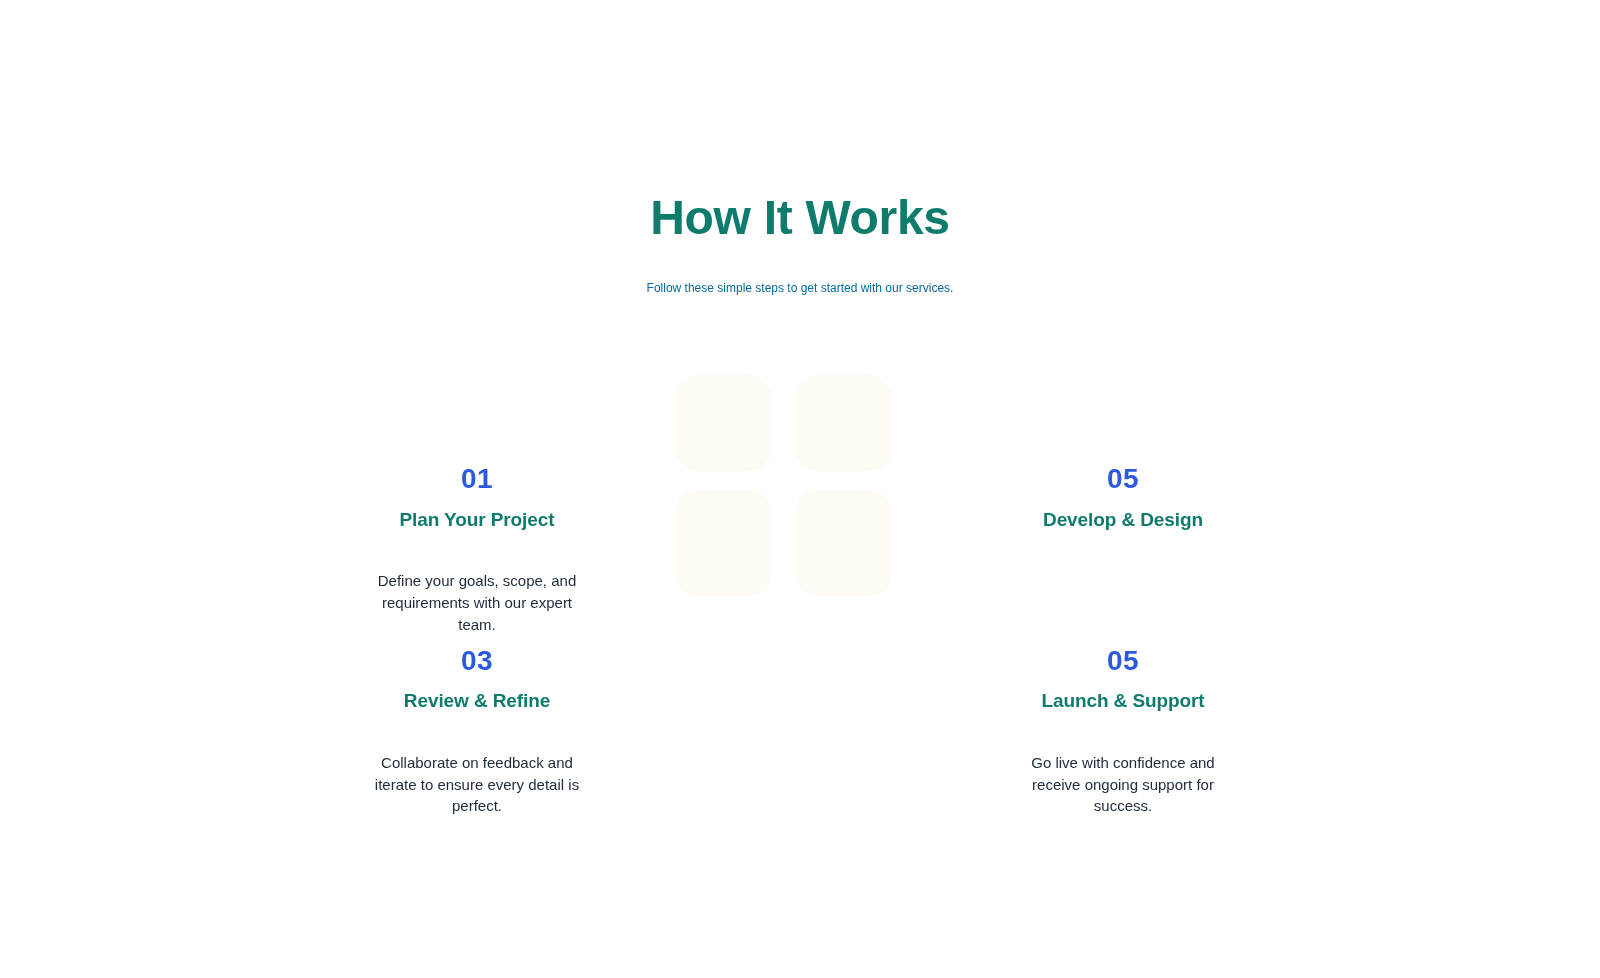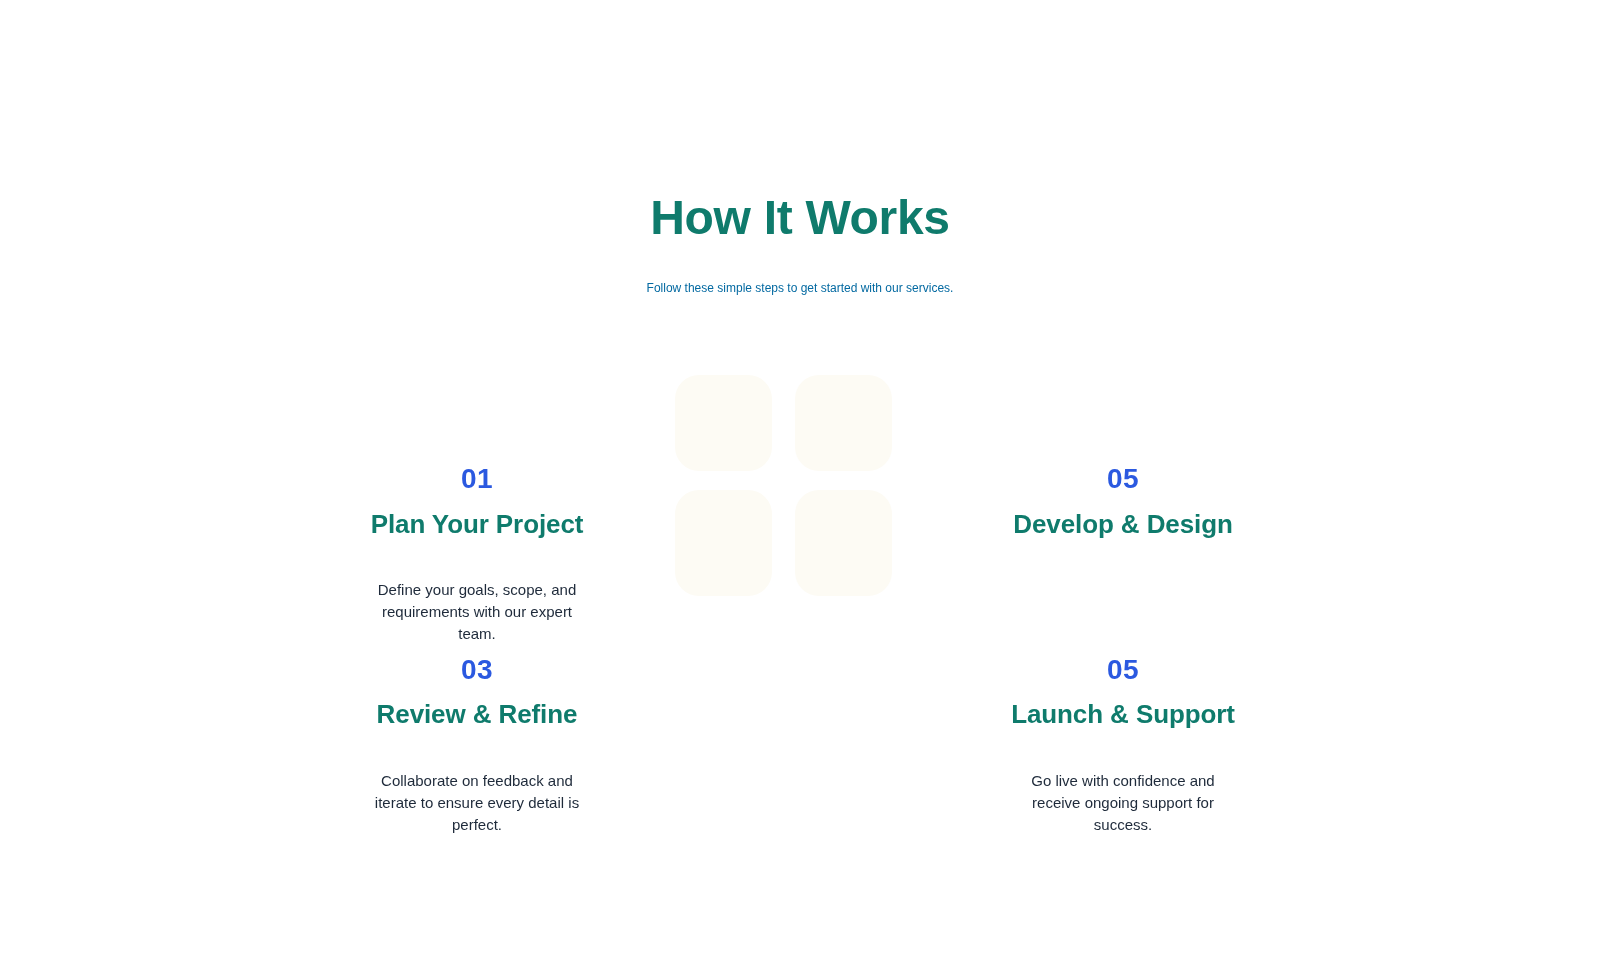--- a/index.html
+++ b/index.html
@@ -86,21 +86,21 @@
     font-size: 28px;
     line-height: 1.2;
     font-weight: 700;
     color: #2B59E0;
     letter-spacing: 0.5px;
     display: block;
   }
   .step-title {
     margin: 0;
     padding-top: 12px;
-    font-size: 26px;
+    font-size: 19px;
     line-height: 1.3;
     font-weight: 700;
     color: #0F7B6C;
     letter-spacing: -0.1px;
   }
   .step-desc {
     margin: 8px;
     padding-top: 30px;
     font-size: 15px;
     line-height: 1.45;

